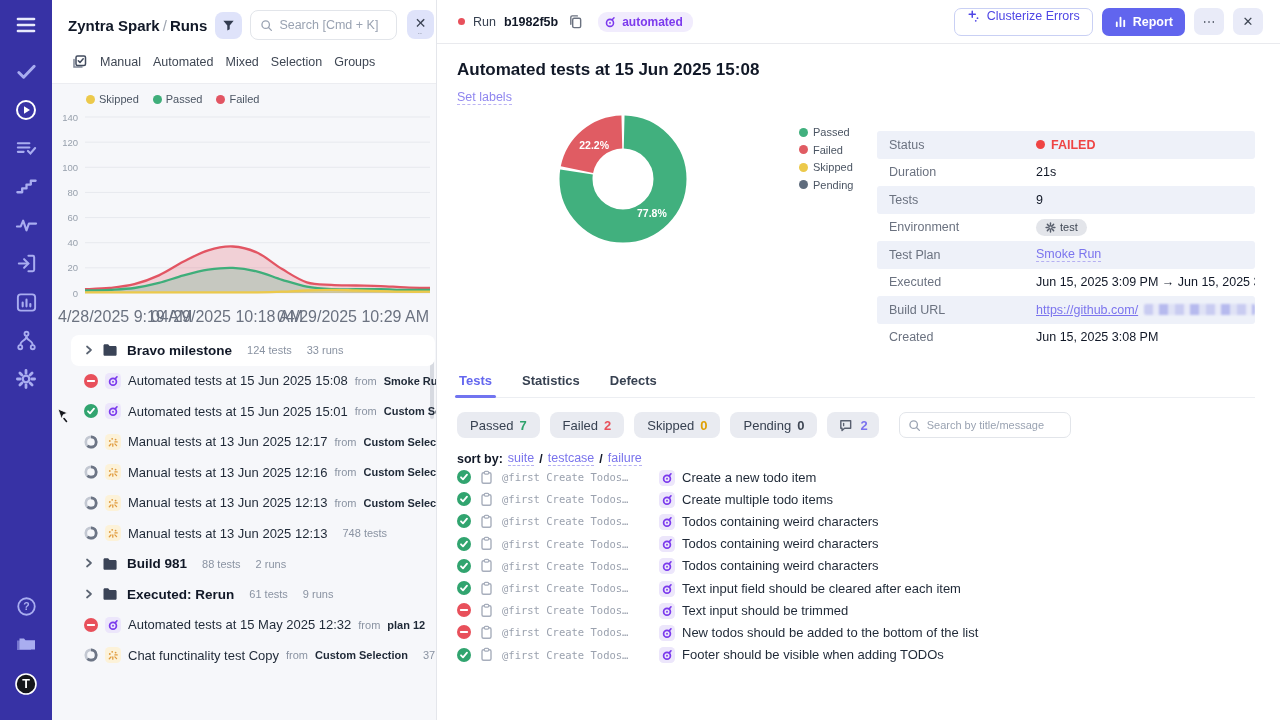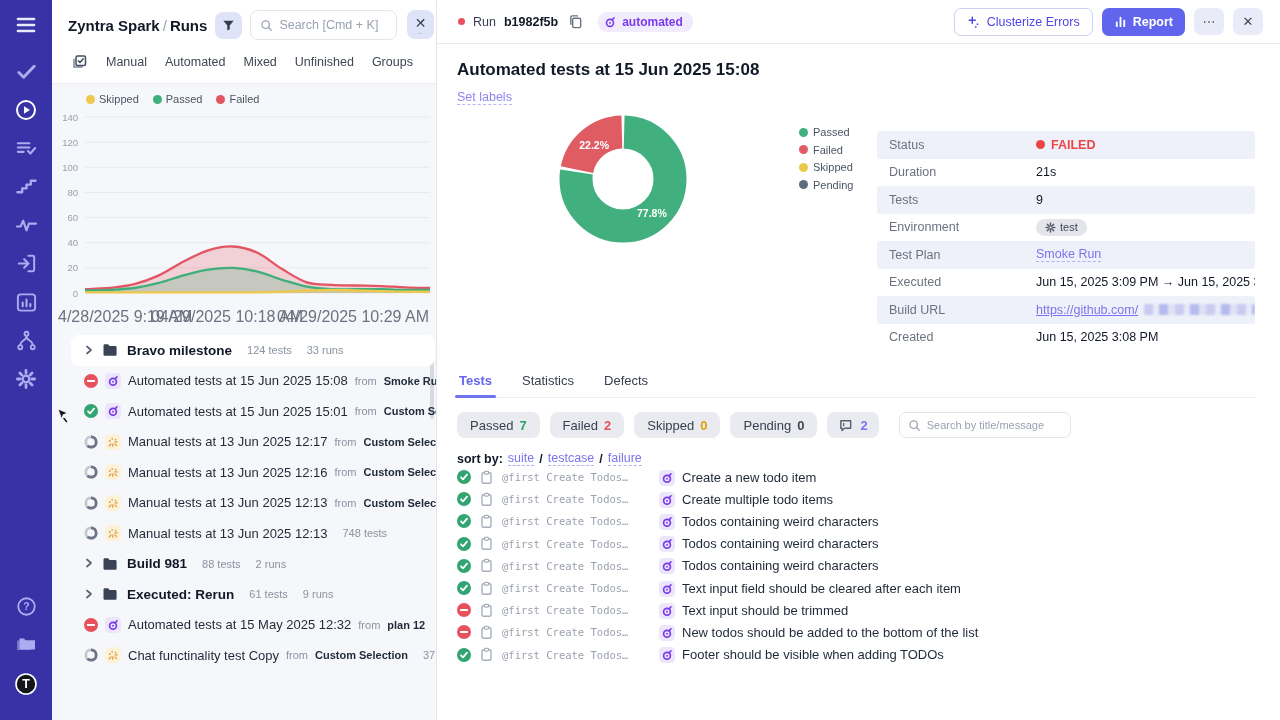--- a/index.html
+++ b/index.html
@@ -18,21 +18,21 @@
   .lp{width:385px;flex-shrink:0;border-right:1px solid #e4e6eb;display:flex;flex-direction:column;background:#f6f7fa;position:relative}
   .lp-head{background:#fff;display:flex;align-items:center;gap:8px;padding:10px 2px 8px 16px}
   .lp-title{font-size:15px;font-weight:700;color:#111827;white-space:nowrap}
   .lp-title .sep{color:#9ca3af;font-weight:400;padding:0 3px}
   .lp-filter{width:27px;height:27px;background:#dfe3fa;border:0;border-radius:8px;display:flex;align-items:center;justify-content:center;cursor:pointer;flex-shrink:0}
   .lp-search{flex:1;height:30px;border:1px solid #e2e5ea;border-radius:8px;background:#fff;display:flex;align-items:center;gap:6px;padding:0 9px;min-width:0}
   .lp-search input{border:0;outline:0;font-size:12.5px;color:#374151;width:100%;font-family:"Liberation Sans",sans-serif;background:transparent}
   .lp-search input::placeholder{color:#9aa3b2}
   .lp-close{width:27px;height:29px;background:#dfe3fa;border:0;border-radius:8px;color:#3b4354;font-size:14px;cursor:pointer;flex-shrink:0;margin:-2px 0 0 2px}
   .lp-close .dots{display:block;font-size:8px;line-height:2px;color:#8b93a5;letter-spacing:1px}
-  .lp-tabs{background:#fff;display:flex;align-items:center;gap:18px;padding:5px 14px 12px 18px;font-size:12.5px;color:#3f4754;border-bottom:1px solid #ecedf1}
+  .lp-tabs{background:#fff;display:flex;align-items:center;gap:12px;padding:5px 14px 12px 18px;font-size:12.5px;color:#3f4754;border-bottom:1px solid #ecedf1}
   .lp-tab{cursor:pointer;white-space:nowrap}
   .lp-tabs .sel-icon{width:18px;height:18px;cursor:pointer}
 
   .chart-card{padding-top:9px}
   .area-legend{display:flex;gap:14px;padding-left:34px;font-size:11px;color:#4b5563;align-items:center}
   .area-legend .li{display:flex;align-items:center;gap:4px}
   .dot9{width:9px;height:9px;border-radius:50%;display:inline-block}
   .x-labels{position:relative;height:15px;font-size:16px;color:#6b7280;white-space:nowrap}
   .x-labels span{position:absolute;top:0}
 
@@ -53,21 +53,21 @@
 
   
   .rd{flex:1;display:flex;flex-direction:column;background:#fff;min-width:0}
   .rd-top{height:44px;border-bottom:1px solid #e9eaee;display:flex;align-items:center;gap:8px;padding:0 17px 0 21px;flex-shrink:0}
   .red-dot{width:7px;height:7px;border-radius:50%;background:#e8505b;flex-shrink:0}
   .run-lbl{font-size:12.5px;color:#374151}
   .run-id{font-size:12.5px;font-weight:700;color:#111827}
   .copy-btn{width:18px;height:18px;background:none;border:0;cursor:pointer;color:#6b7280;padding:0;margin-left:2px}
   .type-badge{background:#f1ecfd;color:#7c3aed;font-size:12px;font-weight:600;padding:3px 10px 3px 5px;border-radius:9px;display:flex;gap:5px;align-items:center;margin-left:4px}
   .rd-top-right{margin-left:auto;display:flex;gap:9px;align-items:center}
-  .btn-outline{height:28px;border:1px solid #c9d0f4;color:#4f46e5;border-radius:7px;background:#fff;font-size:12.5px;font-weight:500;display:flex;align-items:center;gap:6px;padding:0 12px;cursor:pointer;font-family:inherit}
+  .btn-outline{height:28px;border:1px solid #c9d0f4;color:#4f46e5;border-radius:7px;background:#fff;font-size:12.5px;font-weight:500;display:flex;align-items:flex-start;gap:6px;padding:0 12px;cursor:pointer;font-family:inherit}
   .btn-primary{height:28px;background:#6165ee;border:0;color:#fff;border-radius:7px;font-size:12.5px;font-weight:600;display:flex;align-items:center;gap:6px;padding:0 12px;cursor:pointer;font-family:inherit}
   .btn-ghost{width:30px;height:27px;background:#e9ebf8;border:0;border-radius:7px;color:#3f4754;font-size:13px;display:flex;align-items:center;justify-content:center;cursor:pointer}
 
   .rd-body{padding:13px 25px 0 20px;overflow:hidden}
   .rd-title{font-size:17px;font-weight:700;color:#111827;margin:3px 0 7px}
   .set-labels{font-size:12.5px;color:#8f86ef;border-bottom:1px dashed #bcb5f4;display:inline-block;cursor:pointer}
 
   .overview{display:flex;margin-top:8px}
   .donut-zone{margin-left:100px;width:132px;height:132px;position:relative;flex-shrink:0}
   .donut-label{position:absolute;transform:translate(-50%,-50%);font-size:10.5px;font-weight:700;color:#fff}
@@ -78,21 +78,21 @@
   .d-row.alt{background:#eef1f9;border-radius:3px}
   .d-label{width:147px;color:#6b7280;flex-shrink:0}
   .d-value{color:#111827;font-weight:500;display:flex;align-items:center;gap:6px;min-width:0}
   .status-failed{color:#ef4444;font-weight:700;display:flex;align-items:center;gap:6px}
   .status-failed .sdot{width:9px;height:9px;border-radius:50%;background:#ef4444}
   .link-dashed{color:#7b74ee;border-bottom:1px dashed #b5b0f2;cursor:pointer;font-weight:400}
   .link-url{color:#7b74ee;text-decoration:underline;cursor:pointer;font-weight:400}
   .redact{display:inline-block;height:11px;width:178px;border-radius:2px;vertical-align:middle;background:repeating-linear-gradient(90deg,#c9ccf1 0 9px,#e8eaf8 9px 15px,#b6baee 15px 24px,#dfe2f5 24px 31px);filter:blur(1.3px)}
 
   .rd-tabs{display:flex;gap:26px;margin-top:17px;border-bottom:1px solid #eceef2;font-size:13px;color:#374151}
-  .rd-tab{padding:5px 2px 9px;position:relative;font-weight:400;cursor:pointer}
+  .rd-tab{padding:5px 2px 9px;position:relative;font-weight:700;cursor:pointer}
   .rd-tab.active{color:#6467ef;font-weight:600}
   .rd-tab.active::after{content:"";position:absolute;left:-2px;right:-2px;bottom:-1px;height:3px;background:#7174f0;border-radius:2px}
 
   .chips-row{display:flex;gap:10px;margin-top:14px;align-items:center}
   .chip{background:#e9ebf1;border:0;border-radius:8px;height:26px;display:flex;align-items:center;gap:6px;padding:0 13px;font-size:13px;color:#374151;font-weight:500;cursor:pointer;font-family:inherit}
   .chip .cnt{font-weight:700}
   .chip.comment{padding:0 11px;gap:7px}
   .chip.comment .cnt{color:#7b74ee}
   .rd-search{width:172px;height:26px;border:1px solid #e2e5ea;border-radius:7px;display:flex;align-items:center;gap:6px;padding:0 8px;margin-left:10px;background:#fff}
   .rd-search input{border:0;outline:0;font-size:11px;color:#374151;width:100%;font-family:"Liberation Sans",sans-serif}
@@ -232,21 +232,21 @@
     <span class="sel-icon">
         <svg viewBox="0 0 18 18" width="18" height="18">
           <path d="M4 6.5v7.5h8" fill="none" stroke="#7d8595" stroke-width="1.5" stroke-linecap="round"></path>
           <rect x="6" y="3" width="9.5" height="9.5" rx="1.5" fill="#fff" stroke="#414b5e" stroke-width="1.5"></rect>
           <path d="M8.3 7.7l1.7 1.7 3.2-3.7" fill="none" stroke="#414b5e" stroke-width="1.5" stroke-linecap="round" stroke-linejoin="round"></path>
         </svg>
       </span>
   <span class="lp-tab">Manual</span>
       <span class="lp-tab">Automated</span>
       <span class="lp-tab">Mixed</span>
-      <span class="lp-tab">Unfinished</span>
+      <span class="lp-tab">Selection</span>
       <span class="lp-tab">Groups</span>
     </div>
   <div class="chart-card">
     <div class="area-legend" id="area-legend">
         <span class="li">
           <span class="dot9" style="background: rgb(236, 201, 75);"></span>
           <span>Skipped</span>
         </span>
         <span class="li">
           <span class="dot9" style="background: rgb(63, 174, 122);"></span>

